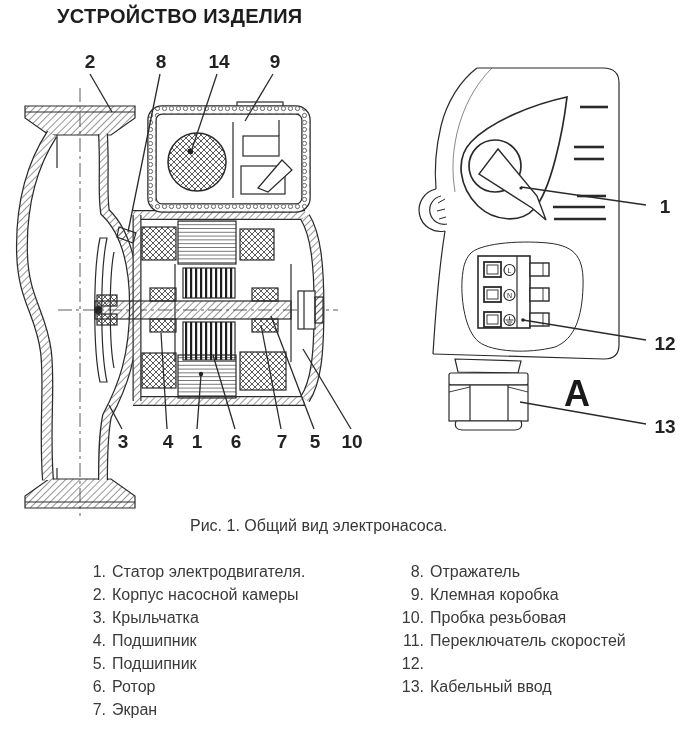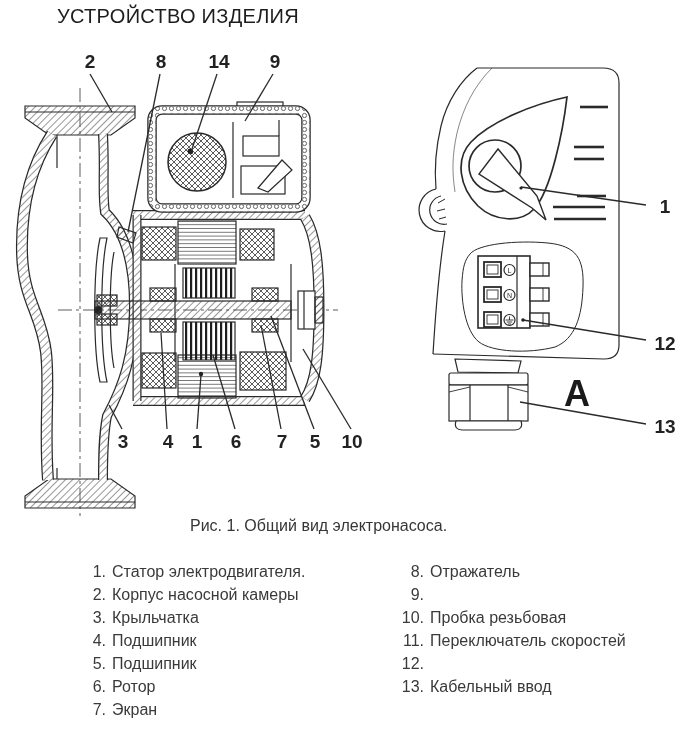--- a/index.html
+++ b/index.html
@@ -1,18 +1,18 @@
 <!DOCTYPE html>
 <html><head>
 <meta charset="utf-8">
 <style>
   html,body{margin:0;padding:0;background:#fff;}
   .page{position:relative;width:688px;height:732px;background:#ffffff;overflow:hidden;
         font-family:"Liberation Sans",sans-serif;color:#333;}
-  .title{position:absolute;left:57px;top:5px;font-size:20px;font-weight:normal;
+  .title{position:absolute;left:57px;top:5px;font-size:20px;font-weight:bold;
          color:#1d1d1d;letter-spacing:.3px;}
   .fig-svg{position:absolute;left:0;top:0;}
   .co{position:absolute;transform:translateX(-50%);font-weight:bold;font-size:19px;
       color:#222;line-height:1;}
   .co-a{position:absolute;font-weight:bold;font-size:36px;color:#1a1a1a;line-height:1;}
   .caption{position:absolute;left:190px;top:517px;width:330px;text-align:left;
            font-size:16px;color:#363636;}
   .legend{position:absolute;top:563px;list-style:none;margin:0;padding:0;
           font-size:16px;color:#3a3a3a;}
   .legend.left{left:78px;}
@@ -286,20 +286,21 @@
       </li>
   </ul>
 
   <ul class="legend right">
     <li>
         <span class="num">8.</span>
         <span>Отражатель</span>
       </li>
     <li>
         <span class="num">9.</span>
+        <span>Клемная коробка</span>
       </li>
     <li>
         <span class="num">10.</span>
         <span>Пробка резьбовая</span>
       </li>
     <li>
         <span class="num">11.</span>
         <span>Переключатель скоростей</span>
       </li>
     <li>

